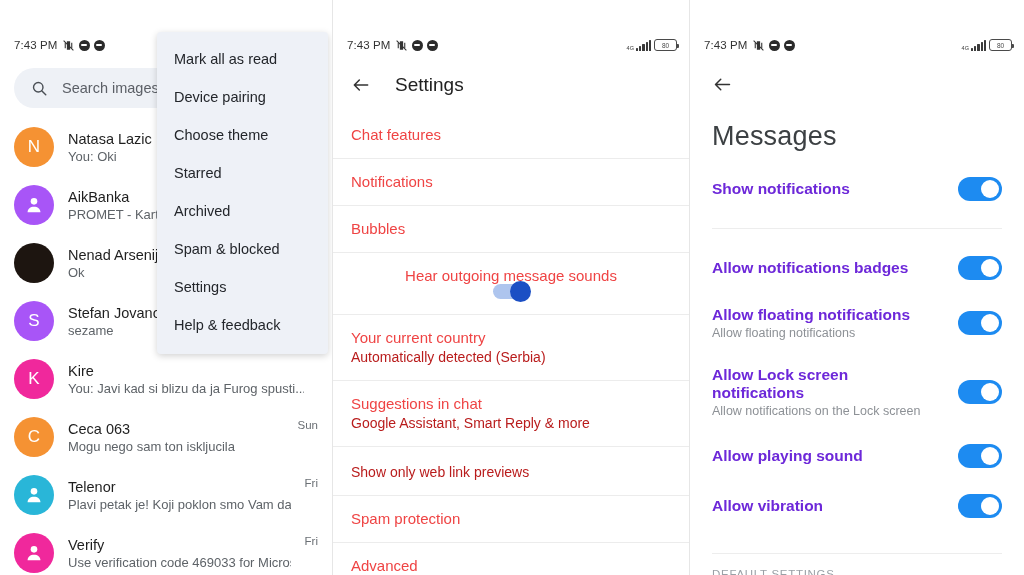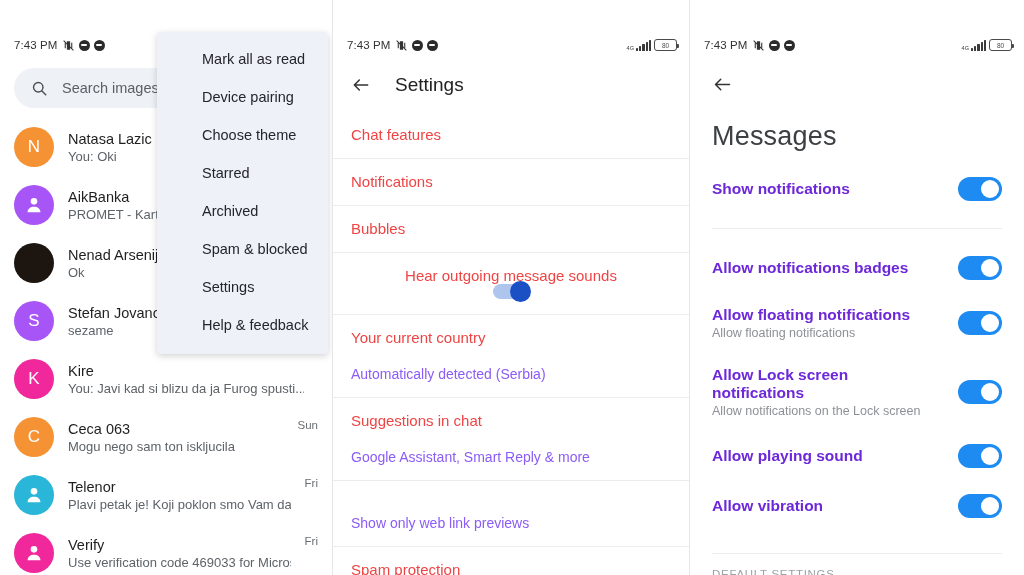--- a/index.html
+++ b/index.html
@@ -75,32 +75,32 @@
   .conv-time { font-size: 11.5px; color: #6b7075; flex: none; align-self: flex-start; margin-top: 2px; }
 
   
   .menu {
     position: absolute; left: 157px; top: 32px; width: 171px;
     background: #eef1f7; border-radius: 4px;
     box-shadow: 0 2px 7px rgba(0,0,0,.18);
     padding: 8px 0 10px 0; z-index: 20;
   }
   .menu-item {
-    font-size: 14.5px; color: #23262b; padding: 11px 0 11px 17px; white-space: nowrap; margin-left: 28px;
+    font-size: 14.5px; color: #23262b; padding: 11px 0 11px 17px; white-space: nowrap;
   }
 
   
   .topbar { display: flex; align-items: center; gap: 24px; padding: 14px 0 16px 18px; }
   .back-arrow { width: 20px; height: 20px; flex: none; }
   .topbar-title { font-size: 19px; color: #222; }
 
   .srow { padding: 14px 18px 15px 18px; border-bottom: 1px solid #ececec; position: relative; }
   .srow:first-of-type { border-top: none; }
   .srow-title { font-size: 15px; color: #ef4444; }
-  .srow-sub { font-size: 14px; color: #8b5cf6; margin-top: 20px; }
+  .srow-sub { font-size: 14px; color: #b91c1c; margin-top: 3px; }
   .srow.with-toggle { display: flex; align-items: center; justify-content: space-between; flex-direction: column; }
 
   .toggle-md {
     width: 36px; height: 15px; border-radius: 8px; background: #aec5ee; position: relative; flex: none;
   }
   .toggle-md::after {
     content: ""; position: absolute; right: -2px; top: -3px;
     width: 21px; height: 21px; border-radius: 50%; background: #1b4fc4;
   }
 

